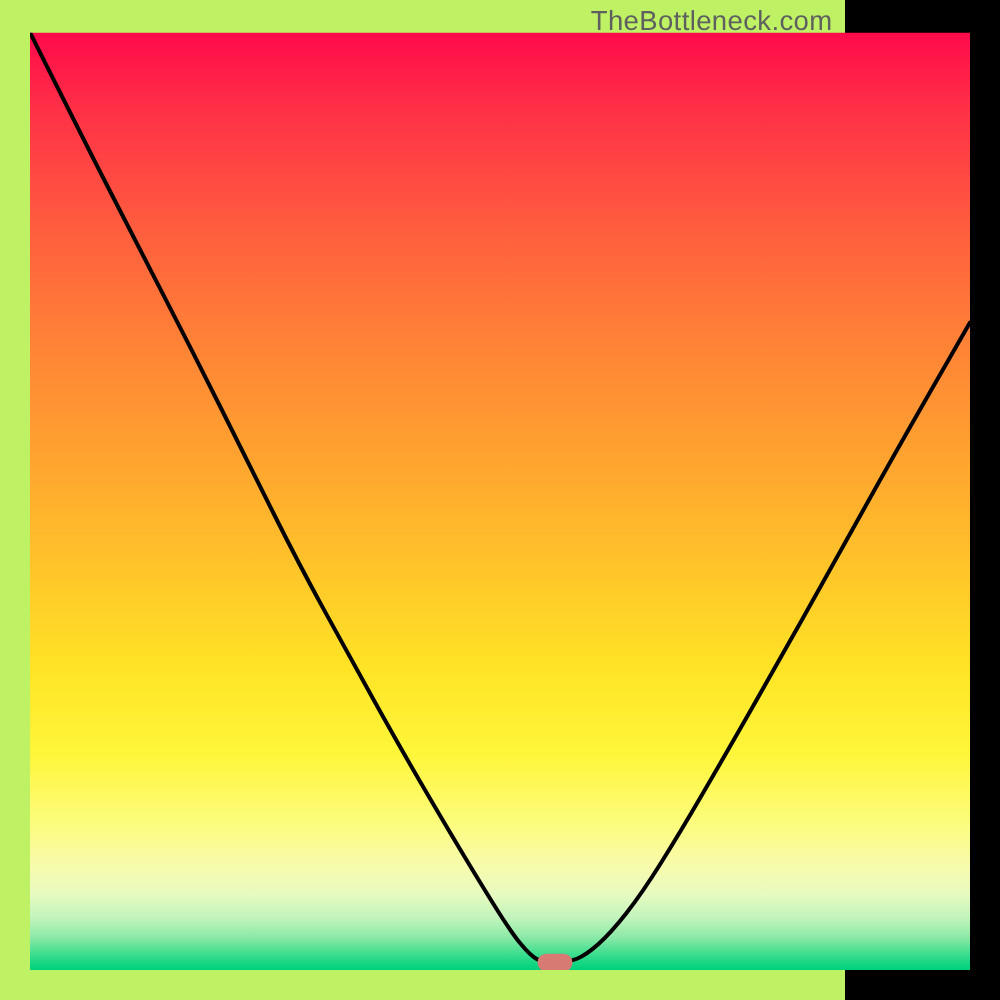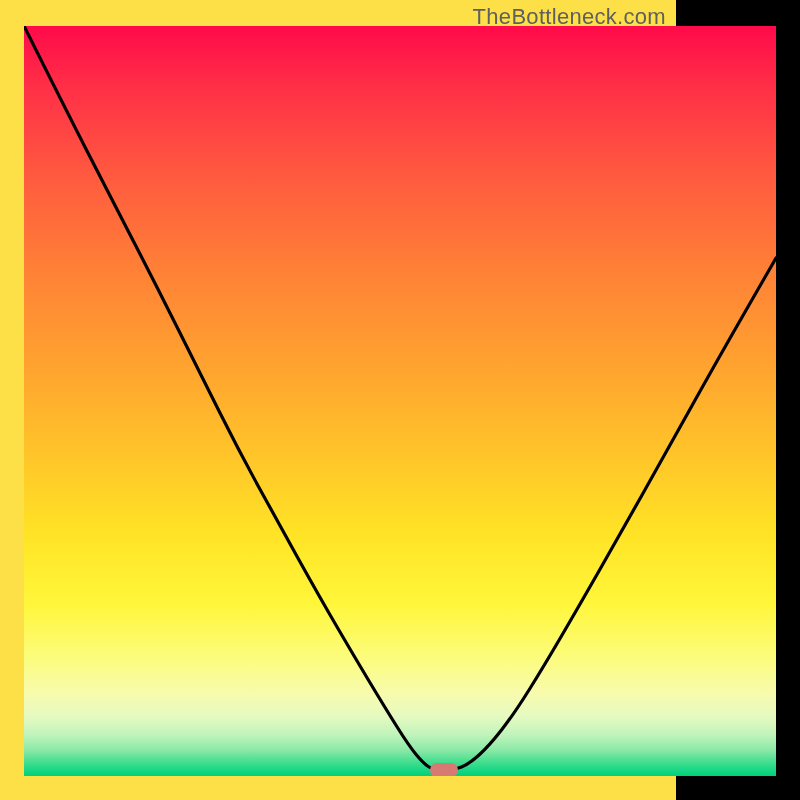--- a/index.html
+++ b/index.html
@@ -8,21 +8,21 @@
     width: 800px;
     height: 800px;
     background: #000;
     overflow: hidden;
     font-family: Arial, Helvetica, sans-serif;
   }
   .frame {
     position: relative;
     width: 676px;
     height: 800px;
-    background: #fde047;
+    background: #bef264;
   }
   .watermark {
     position: absolute;
     top: 4px;
     right: 10px;
     color: #5f5f5f;
     font-size: 22px;
     font-weight: 500;
     letter-spacing: 0.3px;
     z-index: 20;

